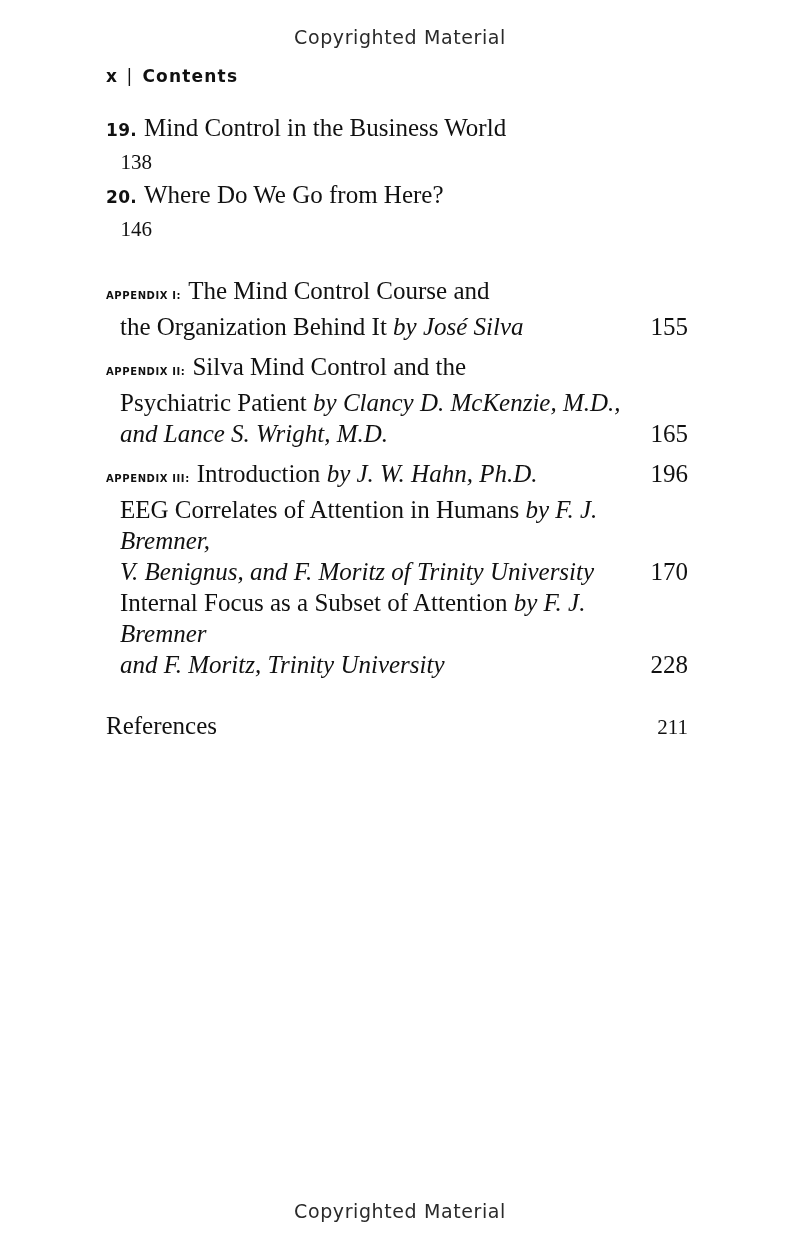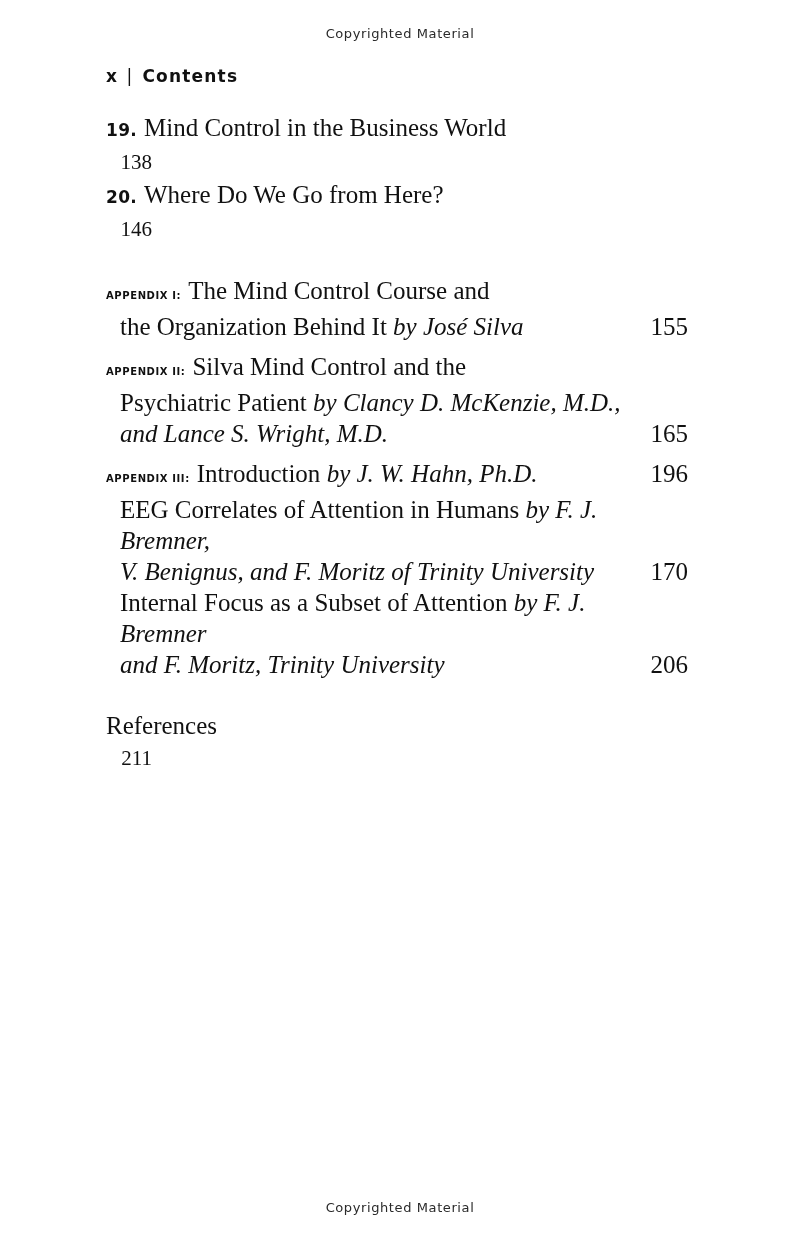--- a/index.html
+++ b/index.html
@@ -20,21 +20,21 @@
     width: 800px;
     height: 1244px;
     box-sizing: border-box;
   }
   .watermark {
     position: absolute;
     left: 0;
     width: 800px;
     text-align: center;
     font-family: "DejaVu Sans", sans-serif;
-    font-size: 13px;
+    font-size: 19px;
     letter-spacing: 0.6px;
     color: #2a2a2a;
   }
   .watermark-top { top: 26px; }
   .watermark-bottom { top: 1200px; }
 
   .content {
     position: absolute;
     left: 106px;
     top: 66px;
@@ -109,21 +109,21 @@
   .app-line .page-col {
     flex: 0 0 auto;
     width: 46px;
     text-align: right;
   }
   .indent { padding-left: 14px; }
 
   em, .ital { font-style: italic; }
 
   .back-matter { margin-top: 30px; }
-  .back-matter .toc-row { margin-bottom: 1px; flex-direction: column; }
+  .back-matter .toc-row { margin-bottom: 1px; }
 </style>
 </head>
 <body>
 
 <div class="page">
 
   <div class="watermark watermark-top">Copyrighted Material</div>
 
   <div class="content">
 
@@ -183,21 +183,21 @@
       <div class="app-line">
         <div class="text-col indent"><span class="ital">V. Benignus, and F. Moritz of Trinity University</span></div>
         <div class="page-col">170</div>
       </div>
       <div class="app-line">
         <div class="text-col indent"><span>Internal Focus as a Subset of Attention </span><span class="ital">by F. J. Bremner</span></div>
         <div class="page-col"></div>
       </div>
       <div class="app-line">
         <div class="text-col indent"><span class="ital">and F. Moritz, Trinity University</span></div>
-        <div class="page-col">206</div>
+        <div class="page-col">228</div>
       </div>
     </div>
 
     <div class="back-matter">
       <div class="toc-row">
         <div class="text-col">References</div>
         <div class="page-col">211</div>
       </div>
     </div>
 

